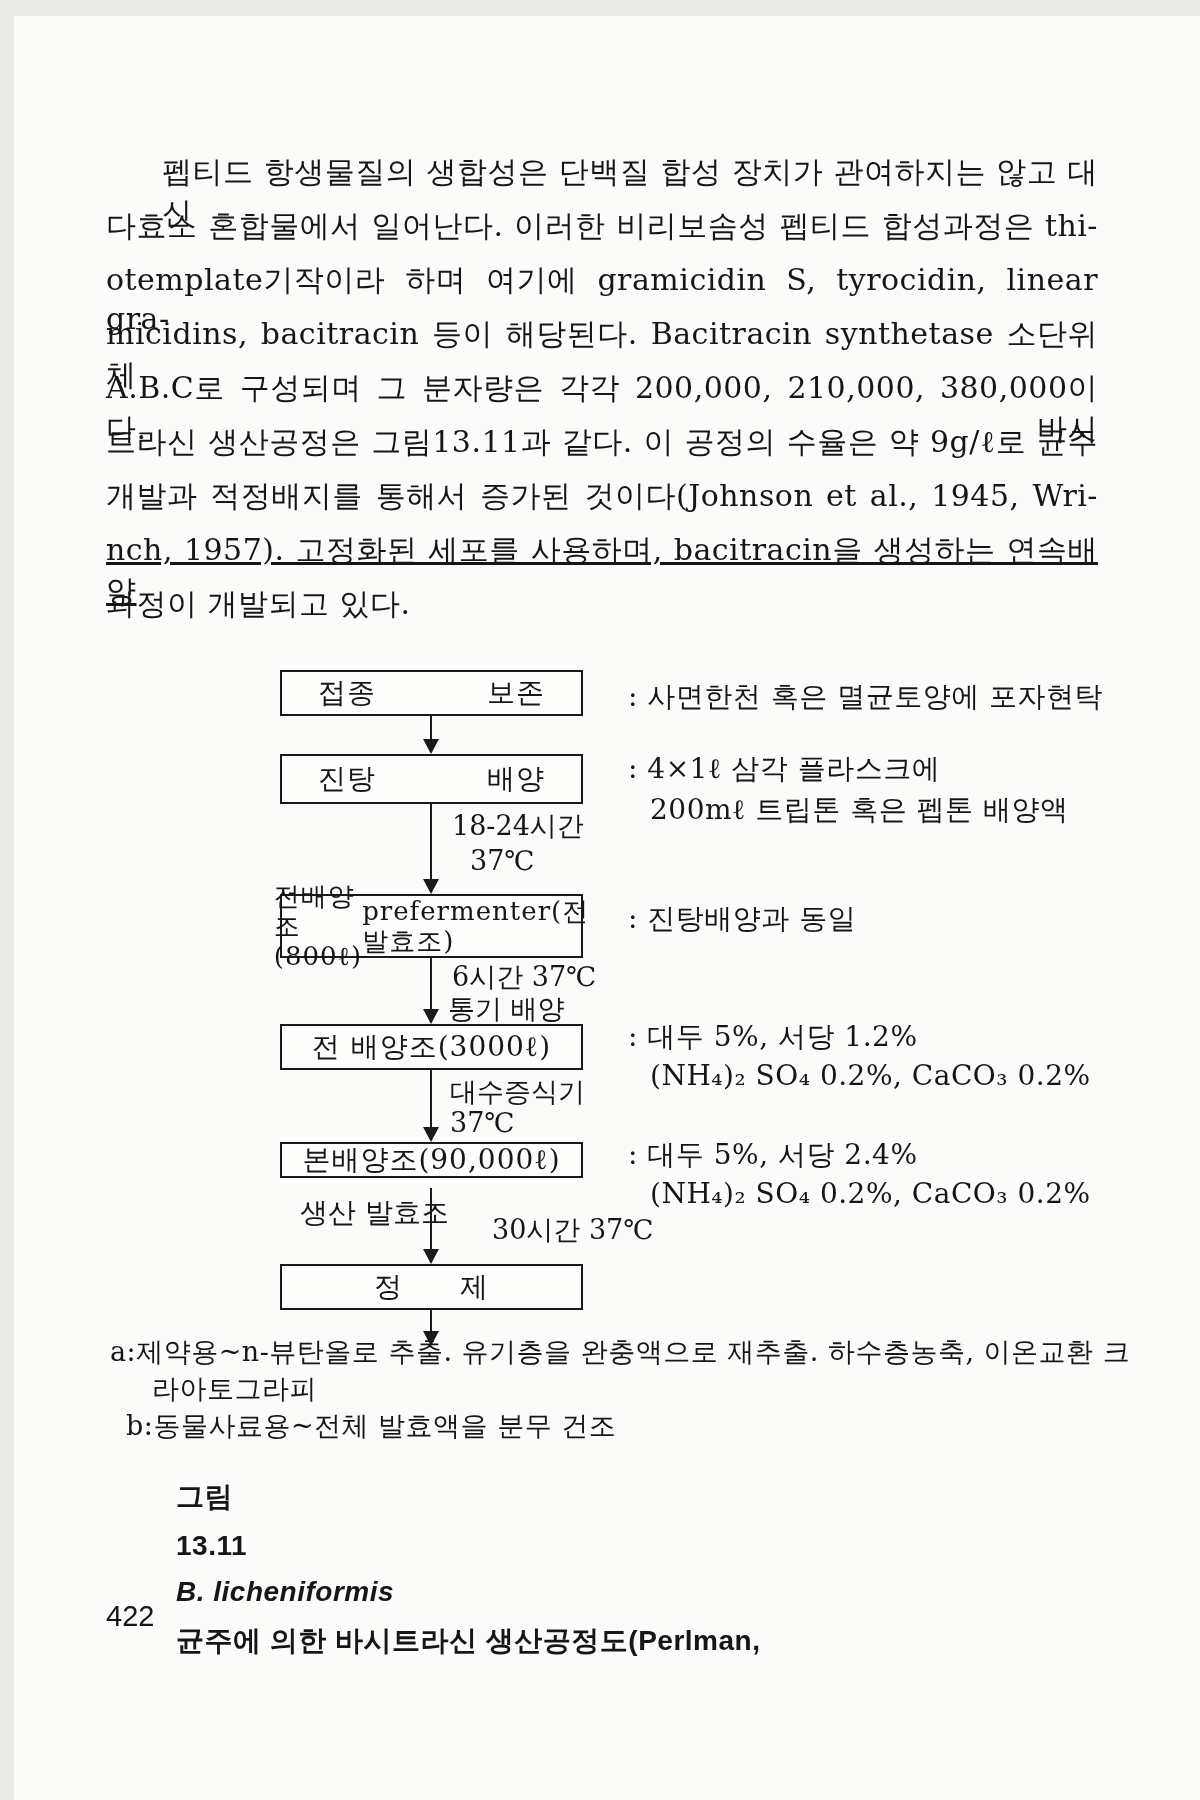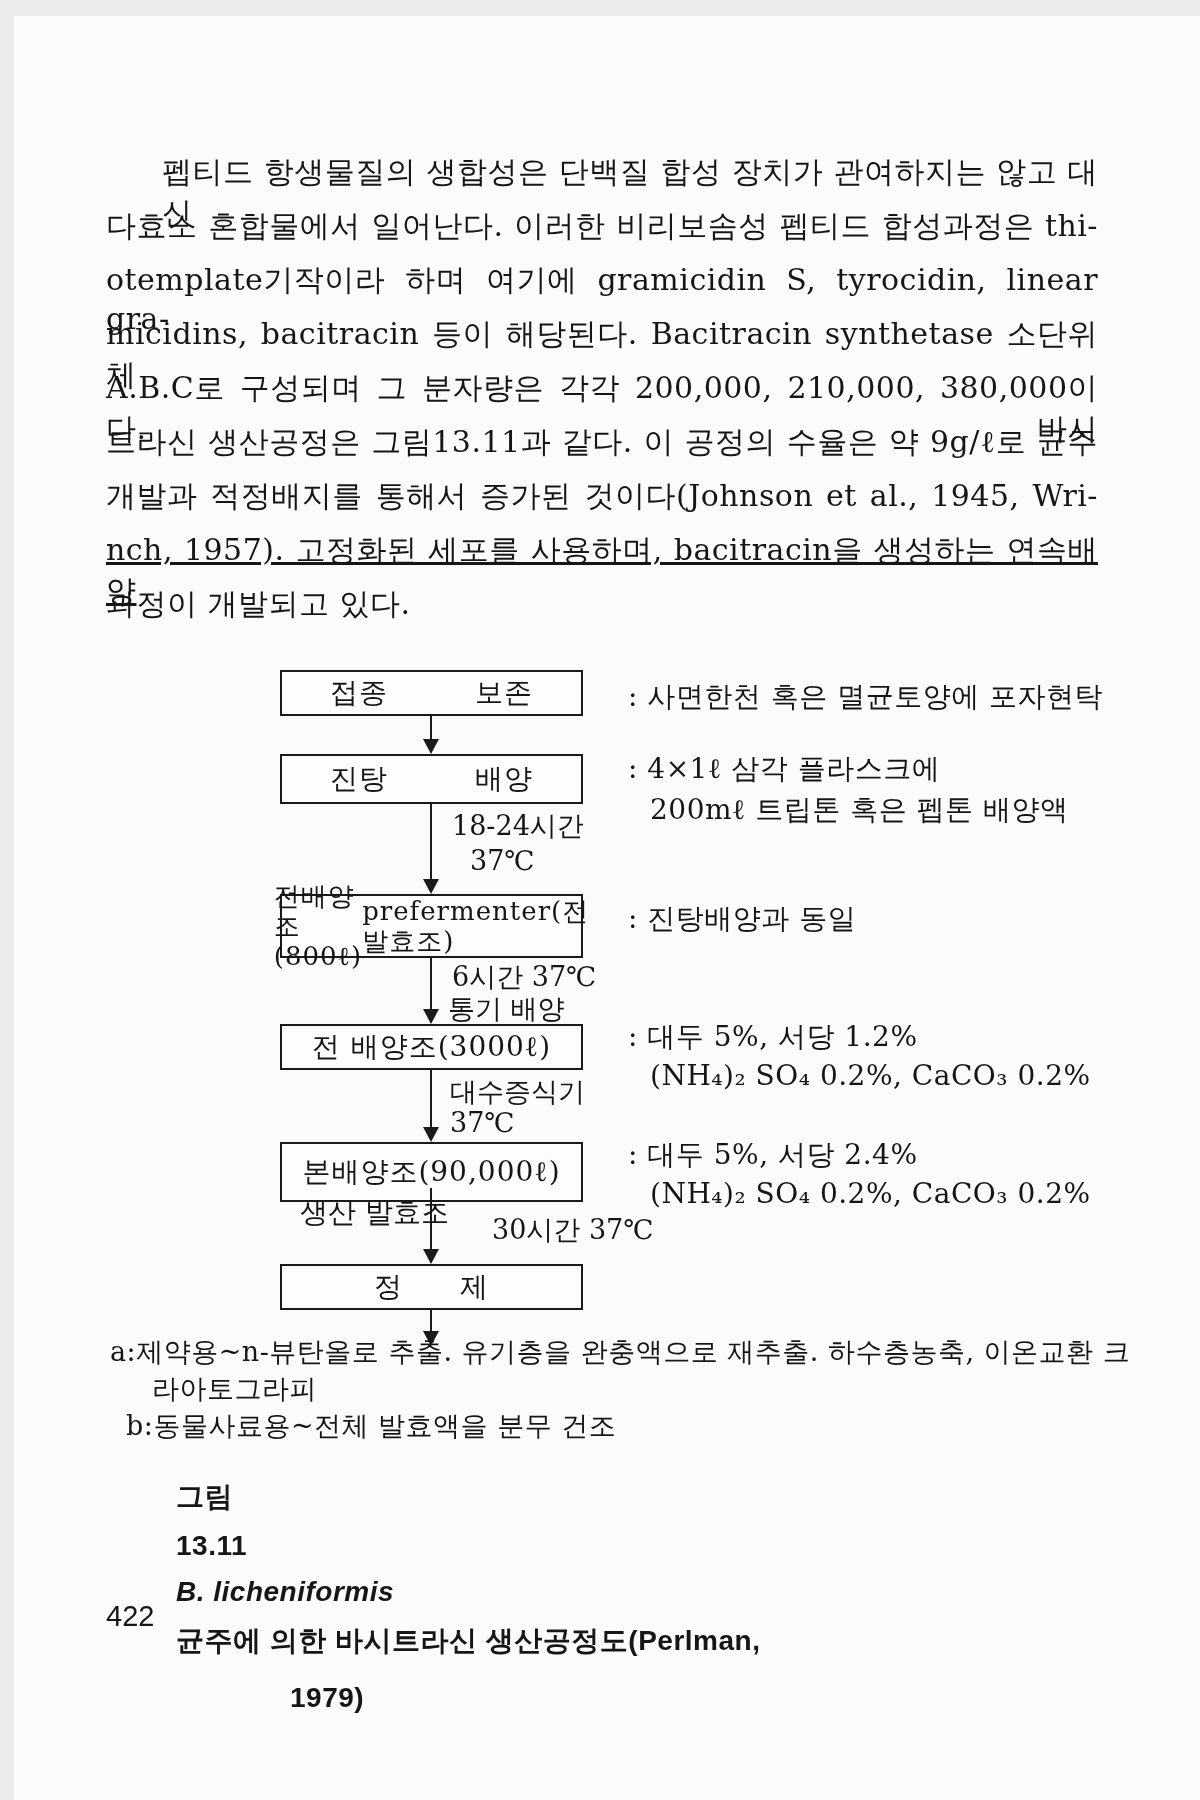--- a/index.html
+++ b/index.html
@@ -17,21 +17,21 @@
   }
   .pline.first{ padding-left:56px; box-sizing:border-box;}
   .pline.last{ text-align:left; text-align-last:left;}
   
   .fbox{
     position:absolute; left:280px; width:303px; box-sizing:border-box;
     border:2.5px solid #1a1a1a; background:#fdfdfc;
     display:flex; align-items:center; justify-content:center;
     font-size:28px; letter-spacing:1px;
   }
-  .fbox.spread{ justify-content:space-between; padding:0 48px;}
+  .fbox.spread{ justify-content:space-between; padding:0 36px;}
   .fbox.spread.tight{ padding:0 92px;}
   .fbox.twolines{ flex-direction:row; justify-content:center; line-height:30px; font-size:26px;}
   
   .vline{ position:absolute; left:430px; width:0; border-left:2.5px solid #1a1a1a;}
   .ahead{
     position:absolute; left:423px; width:0; height:0;
     border-left:8px solid transparent; border-right:8px solid transparent;
     border-top:15px solid #1a1a1a;
   }
   .alabel{ position:absolute; font-size:27px; white-space:nowrap;}
@@ -112,21 +112,21 @@
       <span>전 배양조(3000ℓ)</span>
     </div>
     <div class="ann" style="top:1018px;">: 대두 5%, 서당 1.2%</div>
     <div class="ann cont" style="top:1059px;">(NH₄)₂ SO₄ 0.2%, CaCO₃ 0.2%</div>
 
     <div class="vline" style="top:1070px;height:58px;"></div>
     <div class="ahead" style="top:1127px;"></div>
     <div class="alabel" style="left:450px;top:1074px;">대수증식기</div>
     <div class="alabel" style="left:450px;top:1107px;">37℃</div>
 
-    <div class="fbox" style="top:1142px;height:60px;">
+    <div class="fbox" style="top:1142px;height:36px;">
       <span>본배양조(90,000ℓ)</span>
     </div>
     <div class="ann" style="top:1136px;">: 대두 5%, 서당 2.4%</div>
     <div class="ann cont" style="top:1177px;">(NH₄)₂ SO₄ 0.2%, CaCO₃ 0.2%</div>
     <div class="boxsub" style="top:1194px;">생산 발효조</div>
 
     <div class="vline" style="top:1188px;height:62px;"></div>
     <div class="ahead" style="top:1249px;"></div>
     <div class="alabel" style="left:492px;top:1212px;">30시간 37℃</div>
 
@@ -145,18 +145,17 @@
     <div class="fnote" style="left:110px;top:1408px;margin-left:16px;">b:동물사료용~전체 발효액을 분무 건조</div>
   </div>
 
   <div class="caption">
     <div class="row">
       <span>그림</span>
       <span>13.11</span>
       <span class="species">B. licheniformis</span>
       <span>균주에 의한 바시트라신 생산공정도(Perlman,</span>
     </div>
-    <div class="line2">1979)</div>
   </div>
 
   <div class="pagenum">422</div>
 
 </div>
 
 </body></html>

